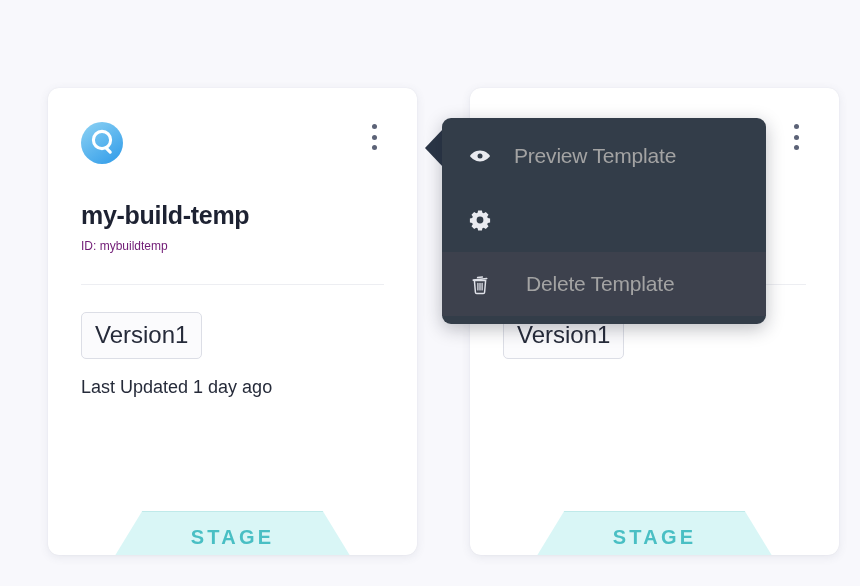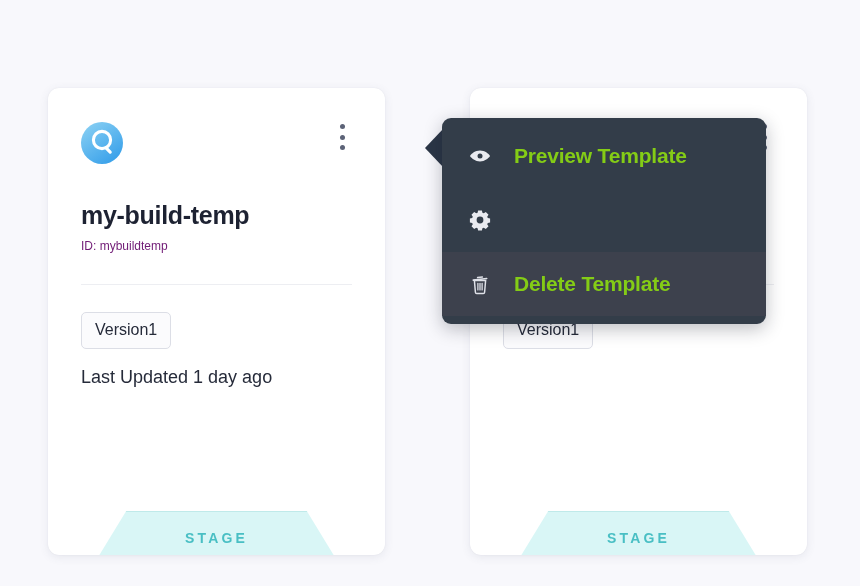--- a/index.html
+++ b/index.html
@@ -7,21 +7,21 @@
     width: 860px; height: 586px;
     background: #f8f8fc;
     font-family: "Liberation Sans", sans-serif;
     overflow: hidden;
   }
   #stage { position: relative; width: 860px; height: 586px; }
 
   
   .card {
     position: absolute;
-    width: 337px;
+    width: 369px;
     background: #ffffff;
     border-radius: 11px;
     box-shadow: 0 2px 10px rgba(70,75,110,.10), 0 0 1px rgba(70,75,110,.12);
     overflow: hidden;
   }
   .card-1 { left: 48px;  top: 88px; height: 467px; }
   .card-2 { left: 470px; top: 88px; height: 467px; }
 
   .card-head {
     position: relative;
@@ -72,21 +72,21 @@
     height: 1px;
     background: #edeef2;
   }
   .chip {
     display: inline-block;
     margin-top: 27px;
     padding: 8px 13px 9px 13px;
     border: 1px solid #dcdee6;
     border-radius: 5px;
     background: #fbfbfd;
-    font-size: 16px;
+    font-size: 24px;
     color: #262b3a;
     cursor: pointer;
   }
   .updated {
     margin-top: 18px;
     font-size: 18px;
     color: #262b3a;
   }
 
   
@@ -101,21 +101,21 @@
     border-top: 1px solid #bfeaea;
     border-left: 1px solid #bfeaea;
     border-right: 1px solid #bfeaea;
     border-radius: 10px 10px 0 0;
     clip-path: polygon(13% 0%, 87% 0%, 100% 100%, 0% 100%);
     display: flex;
     align-items: center;
     justify-content: center;
   }
   .ribbon span {
-    font-size: 14px;
+    font-size: 20px;
     font-weight: bold;
     letter-spacing: 3.2px;
     color: #49bfc4;
   }
 
   
   .ctx {
     position: absolute;
     left: 442px; top: 118px;
     width: 324px;
@@ -135,31 +135,31 @@
     border-right: 18px solid #2b3647;
     z-index: 19;
   }
   .ctx-item {
     display: flex;
     align-items: center;
     height: 64px;
     padding: 0 0 0 26px;
     cursor: pointer;
   }
-  .ctx-item.highlight { background: #3d414d; }
+  .ctx-item.highlight { background: #3d414d; gap: 12px; }
   .ctx-ico {
     width: 34px;
     display: flex; align-items: center; justify-content: flex-start;
     flex: 0 0 auto;
   }
   .ctx-lbl {
     margin-left: 12px;
     font-size: 21px;
-    font-weight: bold;
-    color: #84cc16;
+    font-weight: normal;
+    color: #a3a3a3;
     letter-spacing: -.2px;
     white-space: nowrap;
   }
 </style>
 </head>
 <body>
 
 <div id="stage">
 
   <div class="card card-1">

